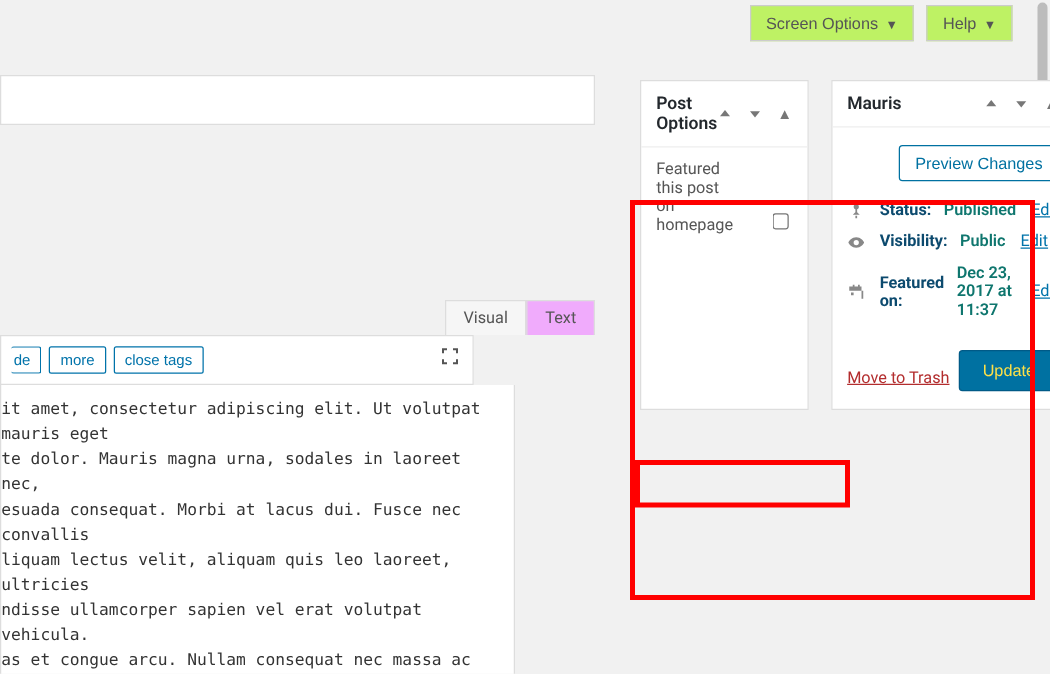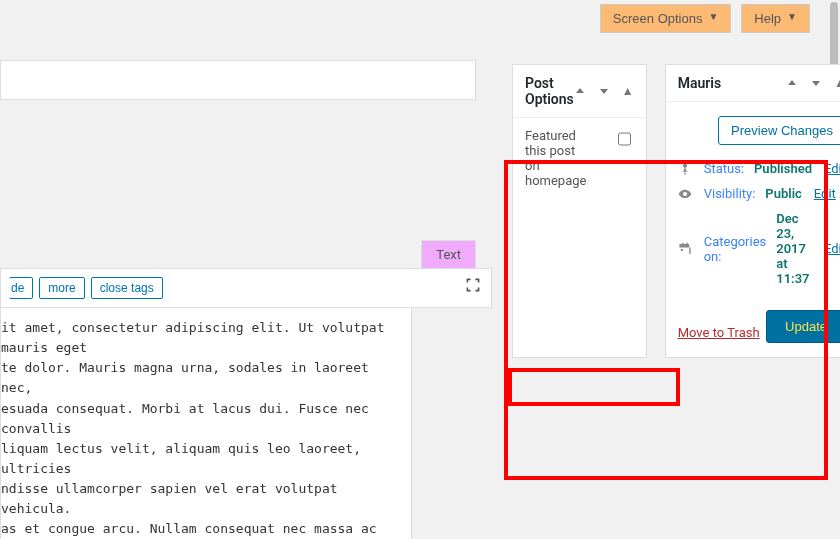--- a/index.html
+++ b/index.html
@@ -16,27 +16,27 @@
   }
   
   .top-buttons {
     position: absolute;
     top: 4px;
     right: 30px;
     display: flex;
     gap: 10px;
   }
   .top-btn {
-    background: #fdba74;
+    background: #bef264;
     border: 1px solid #ccc;
     padding: 6px 12px;
     font-size: 13px;
     color: #555;
     display: flex;
-    align-items: flex-start;
+    align-items: flex-end;
     gap: 6px;
     cursor: pointer;
   }
   .top-btn .tri {
     font-size: 10px;
     color: #555;
   }
 
   
   .editor-area {
@@ -63,21 +63,21 @@
     border-bottom: none;
     background: #f6f6f6;
     color: #555;
     font-size: 13px;
     cursor: pointer;
   }
   .tab.active {
     background: #f0abfc;
   }
   .quicktags-row {
-    width: 492px;
+    width: 379px;
     background: #fff;
     border: 1px solid #ddd;
     padding: 8px 8px;
     display: flex;
     align-items: center;
     gap: 6px;
     position: relative;
   }
   .qt-btn {
     border: 1px solid #0073aa;
@@ -151,21 +151,21 @@
   }
   .box-controls span, .box-controls svg { cursor: pointer; }
   .metabox-body {
     padding: 10px 12px;
     font-size: 13px;
     color: #555;
   }
   .metabox-body.publish { padding: 8px 12px 14px 12px; }
   .featured-row {
     display: flex;
-    align-items: flex-start;
+    align-items: flex-end;
     gap: 24px;
   }
   .featured-row input[type=checkbox] {
     width: 16px; height: 16px;
   }
   .preview-row {
     display: flex;
     justify-content: flex-end;
     margin: 6px 0 16px 0;
   }
@@ -184,21 +184,21 @@
     gap: 10px;
     margin: 10px 0;
     color: #555;
   }
   .pub-line .ico {
     width: 16px;
     color: #888;
     flex-shrink: 0;
     display: flex;
   }
-  .pub-line .lbl { color: #3b82f6; }
+  .pub-line .lbl { color: #0c4a6e; font-weight: bold; }
   .pub-line .val { color: #0f766e; font-weight: 600; }
   .edit-link {
     color: #0073aa;
     text-decoration: underline;
     cursor: pointer;
     margin-left: 2px;
   }
   .post-order-row {
     display: flex;
     align-items: center;
@@ -281,20 +281,21 @@
     <span class="tri">▼</span>
   </button>
 </div>
 
 <div class="scrollbar"></div>
 
 <div class="editor-area">
   <div class="title-input"></div>
 
   <div class="tabs-row">
+    <div class="tab">Visual</div>
     <div class="tab active">Text</div>
   </div>
 
   <div class="quicktags-row">
     <button class="qt-btn half">de</button>
     <button class="qt-btn">more</button>
     <button class="qt-btn">close tags</button>
     <span class="fs-icon">
       <svg viewBox="0 0 20 20" width="16" height="16" fill="currentColor">
           <path d="M2 2h5v2H4v3H2V2zm11 0h5v5h-2V4h-3V2zM2 13h2v3h3v2H2v-5zm14 0h2v5h-5v-2h3v-3z"></path>
@@ -383,21 +384,21 @@
         <span class="val">Public</span>
         <span class="edit-link">Edit</span>
       </div>
 
       <div class="pub-line">
         <span class="ico">
           <svg width="14" height="14" viewBox="0 0 20 20" fill="currentColor">
               <path d="M4 3h2V1h2v2h4V1h2v2h2v14H2V3h2zm-2 5v9h16V8H2zm2 2h3v3H4v-3z"></path>
             </svg>
         </span>
-        <span class="lbl">Categories on:</span>
+        <span class="lbl">Featured on:</span>
         <span class="val">Dec 23, 2017 at 11:37</span>
         <span class="edit-link">Edit</span>
       </div>
 
 
       <div class="action-row">
         <span class="trash-link">Move to Trash</span>
         <button class="update-btn">Update</button>
       </div>
     </div>

